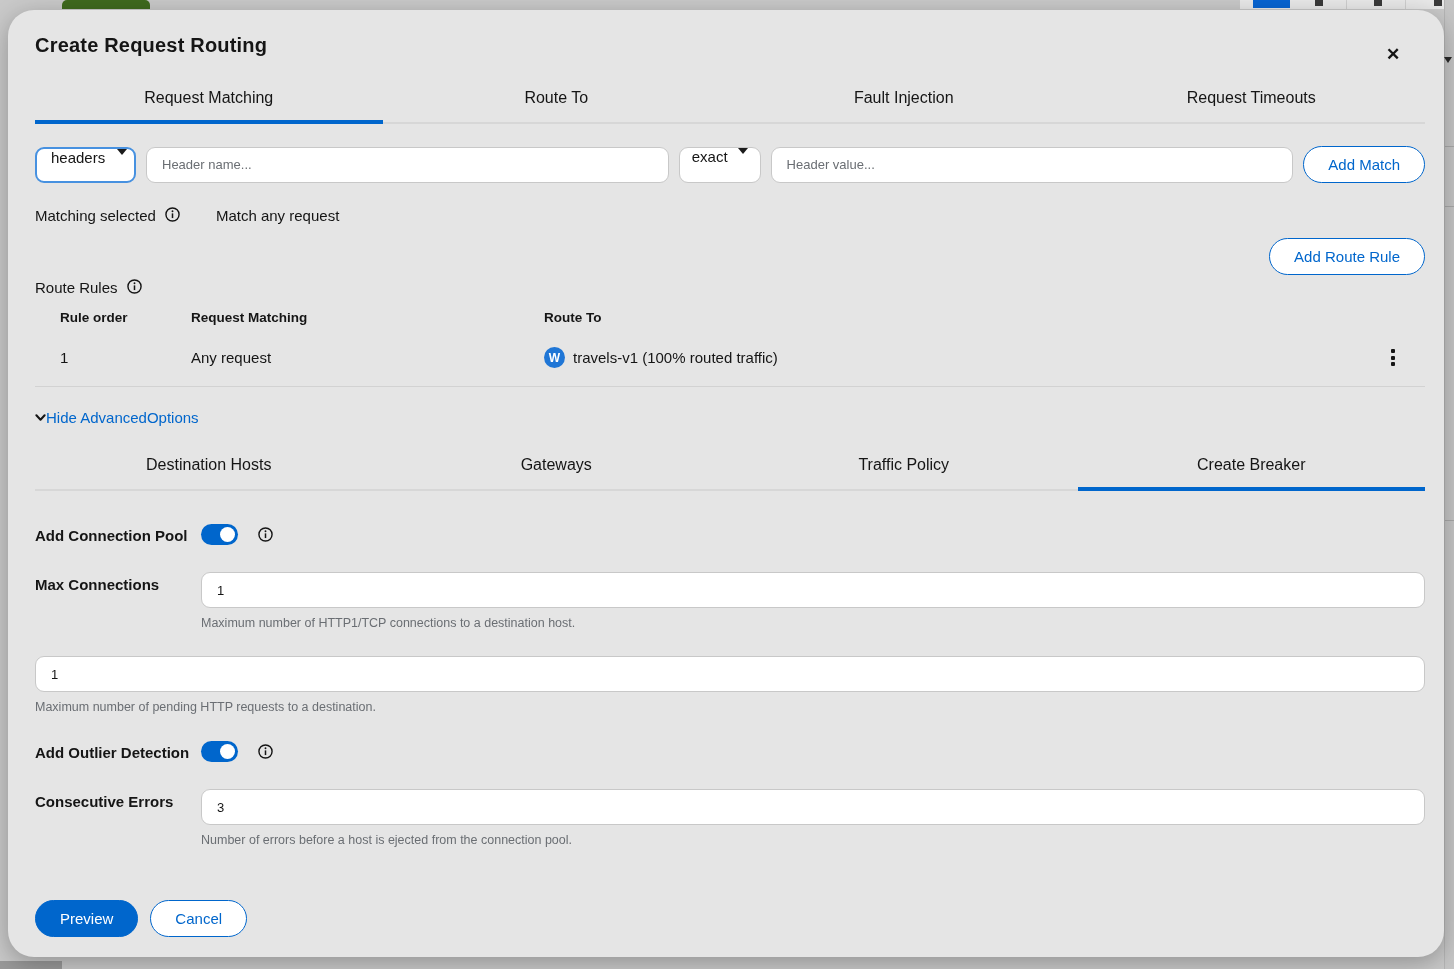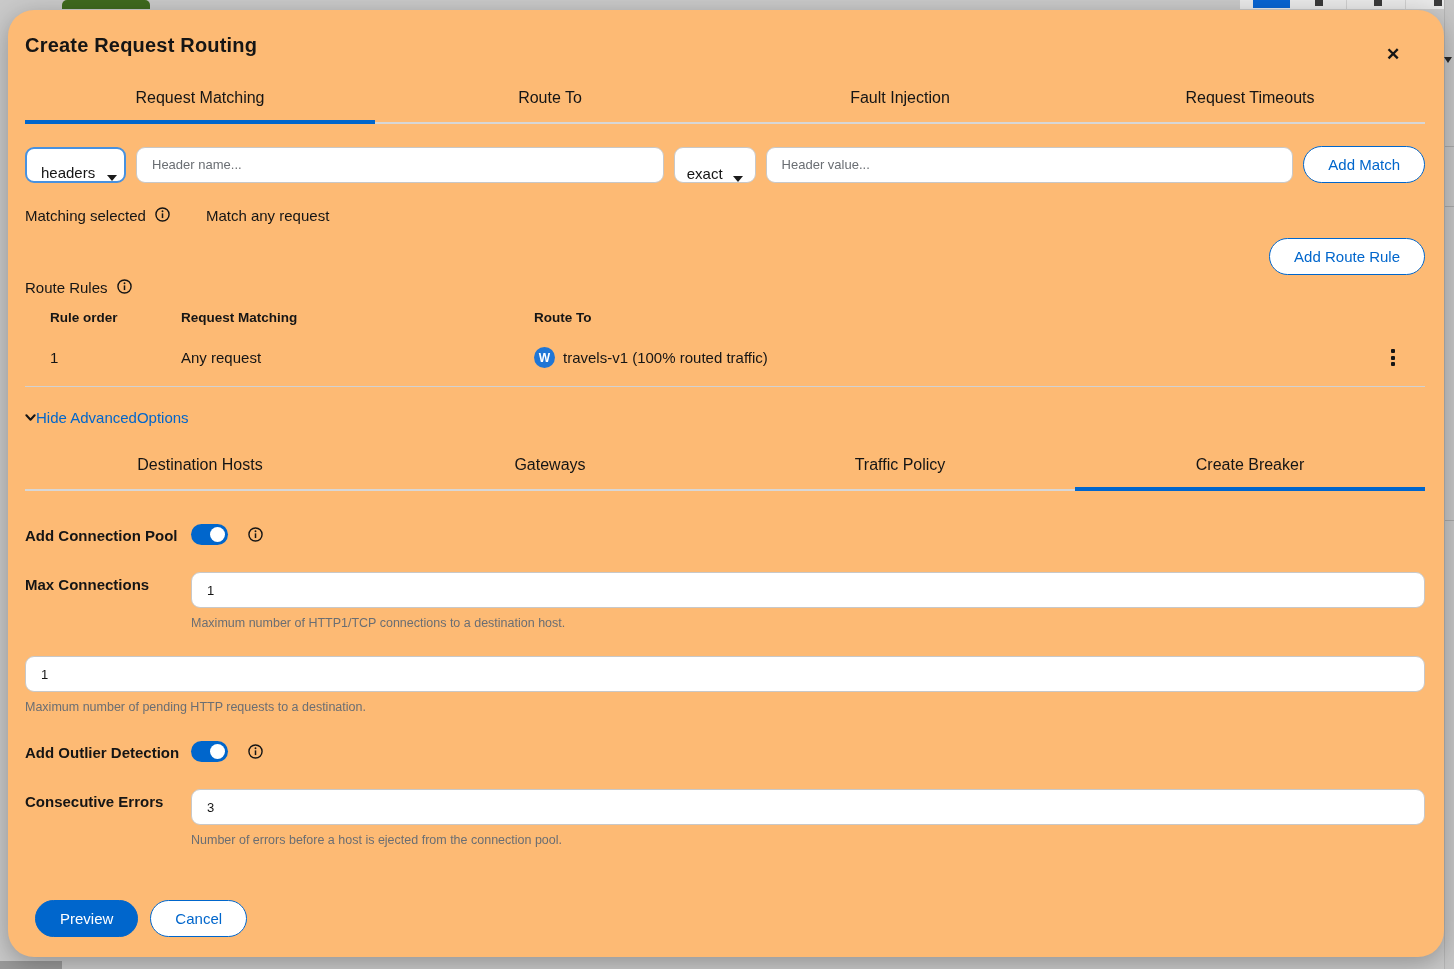--- a/index.html
+++ b/index.html
@@ -15,38 +15,38 @@
   .bg-sep { position:absolute; top:0; width:1px; height:9px; background:#cfcfcf; }
   .bg-scrollbar { position:absolute; top:0; right:0; width:10px; height:100%;
     background:#c6c6c6; border-left:1px solid #b5b5b5; }
   .bg-scroll-mark { position:absolute; right:2px; width:0; height:0;
     border-left:4px solid transparent; border-right:4px solid transparent; border-top:6px solid #2a2a2a; top:57px; }
   .bg-scroll-line { position:absolute; left:0; width:100%; height:1px; background:#a9a9a9; }
   .bg-bottom-thumb { position:absolute; left:0; bottom:0; width:62px; height:8px; background:#999; }
 
   
   .modal { position:absolute; left:8px; top:10px; width:1436px; height:947px;
-    background:#fdba74; border-radius:26px; box-shadow:0 6px 24px rgba(0,0,0,.28);
-    padding:24px 19px 0 17px; overflow:hidden; color:#151515; }
+    background:#e5e5e5; border-radius:26px; box-shadow:0 6px 24px rgba(0,0,0,.28);
+    padding:24px 19px 0 27px; overflow:hidden; color:#151515; }
   .modal-title { font-size:20px; font-weight:700; letter-spacing:.2px; }
   .close-btn { position:absolute; top:34px; right:40px; width:22px; height:22px;
     background:none; border:none; font-size:17px; font-weight:700; color:#151515;
     cursor:pointer; line-height:22px; text-align:center; }
 
   
   .tabs { display:flex; margin-top:24px; border-bottom:2px solid #d7d7d7; }
   .tab { flex:1; text-align:center; font-size:16px; color:#151515;
     padding:8px 0 15px; position:relative; cursor:pointer; }
   .tab.active::after { content:""; position:absolute; left:0; right:0; bottom:-2px;
     height:4px; background:#0066cc; }
 
   
   .match-row { display:flex; gap:10px; margin-top:22px; align-items:center; }
   .pf-select { height:36px; border:1px solid #c8c8c8; border-radius:9px; background:#fff;
-    display:flex; align-items:flex-end; gap:12px; padding:0 14px; font-size:15px; cursor:pointer; }
+    display:flex; align-items:flex-start; gap:12px; padding:0 14px; font-size:15px; cursor:pointer; }
   .pf-select.focused { border:2px solid #4791e0; }
   .caret { width:0; height:0; border-left:5px solid transparent; border-right:5px solid transparent;
     border-top:6px solid #1b1b1b; }
   .text-input { height:36px; border:1px solid #c8c8c8; border-radius:9px; padding:0 15px;
     font-size:13px; color:#151515; font-family:"Liberation Sans", sans-serif; outline:none; width:100%; }
   .text-input::placeholder { color:#6a6e73; }
   .match-row .grow { flex:1; }
   .btn { height:37px; border-radius:20px; font-size:15px; padding:0 24px; cursor:pointer;
     font-family:"Liberation Sans", sans-serif; white-space:nowrap; }
   .btn-outline { background:#fff; border:1.5px solid #0066cc; color:#0066cc; }

